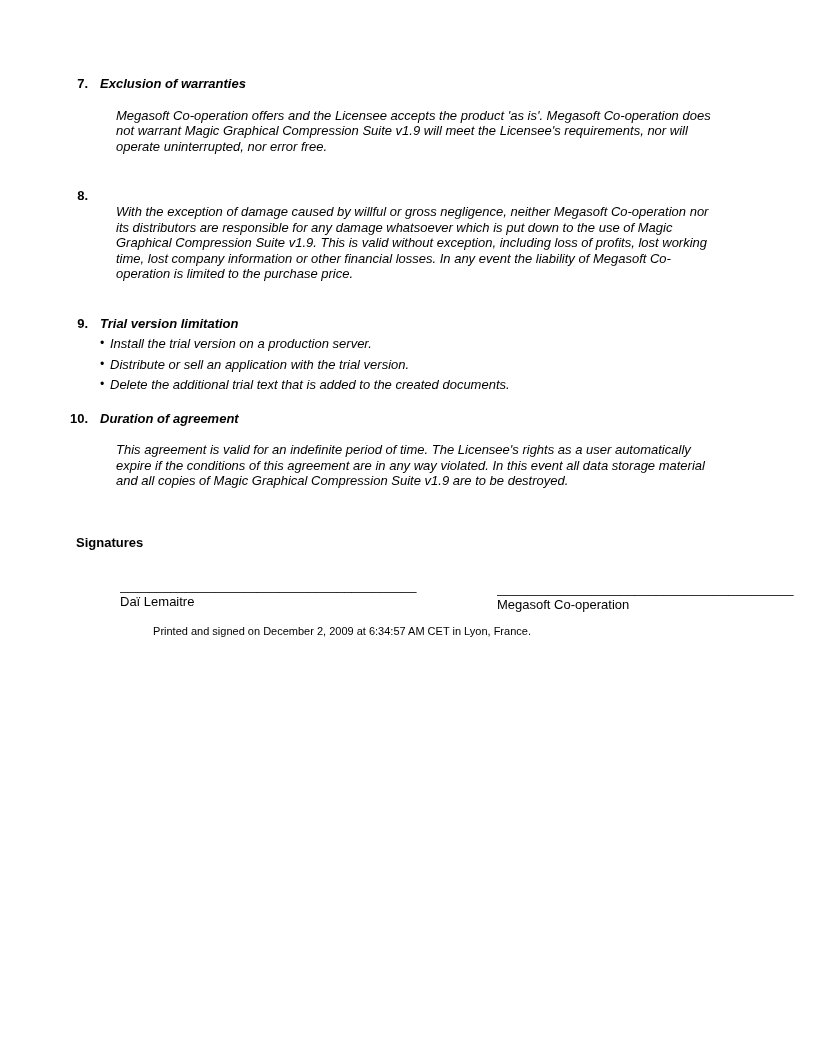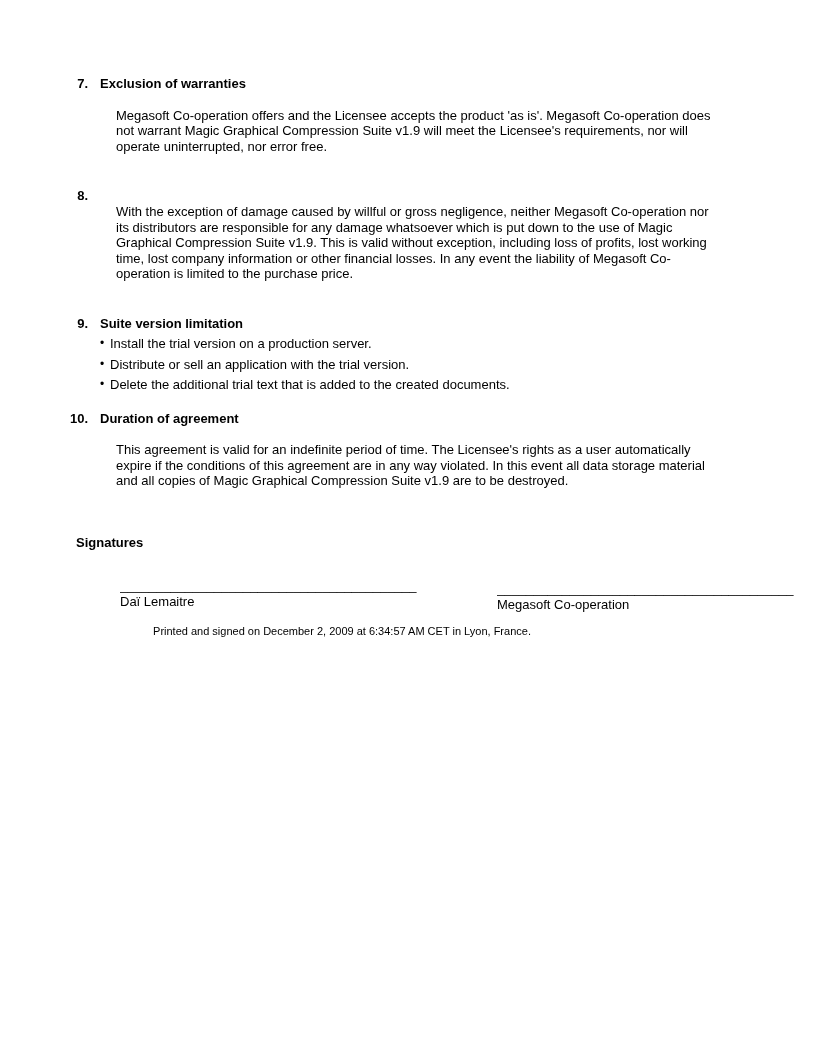--- a/index.html
+++ b/index.html
@@ -32,20 +32,21 @@
     width: 28px;
     flex: 0 0 28px;
     text-align: right;
     font-weight: bold;
     margin-right: 12px;
     white-space: nowrap;
   }
   .sec-main {
     width: 638px;
     flex: 0 0 638px;
+    font-style: italic;
   }
   .sec-title {
     font-weight: bold;
   }
   .sec-body {
     margin: 16px;
   }
   .bullet-list {
     margin: 0;
   }
@@ -115,21 +116,21 @@
     <div class="section">
       <div class="sec-num">8.</div>
       <div class="sec-main">
         <div class="sec-body">With the exception of damage caused by willful or gross negligence, neither Megasoft Co-operation nor its distributors are responsible for any damage whatsoever which is put down to the use of Magic Graphical Compression Suite v1.9. This is valid without exception, including loss of profits, lost working time, lost company information or other financial losses. In any event the liability of Megasoft Co-operation is limited to the purchase price.</div>
       </div>
     </div>
 
     <div class="section">
       <div class="sec-num">9.</div>
       <div class="sec-main">
-        <div class="sec-title">Suite version limitation</div>
+        <div class="sec-title">Trial version limitation</div>
         <div class="bullet-list">
           <div class="bullet-item">
             <span class="bullet-glyph">•</span>
             <span>Install the trial version on a production server.</span>
           </div>
           <div class="bullet-item">
             <span class="bullet-glyph">•</span>
             <span>Distribute or sell an application with the trial version.</span>
           </div>
           <div class="bullet-item">

